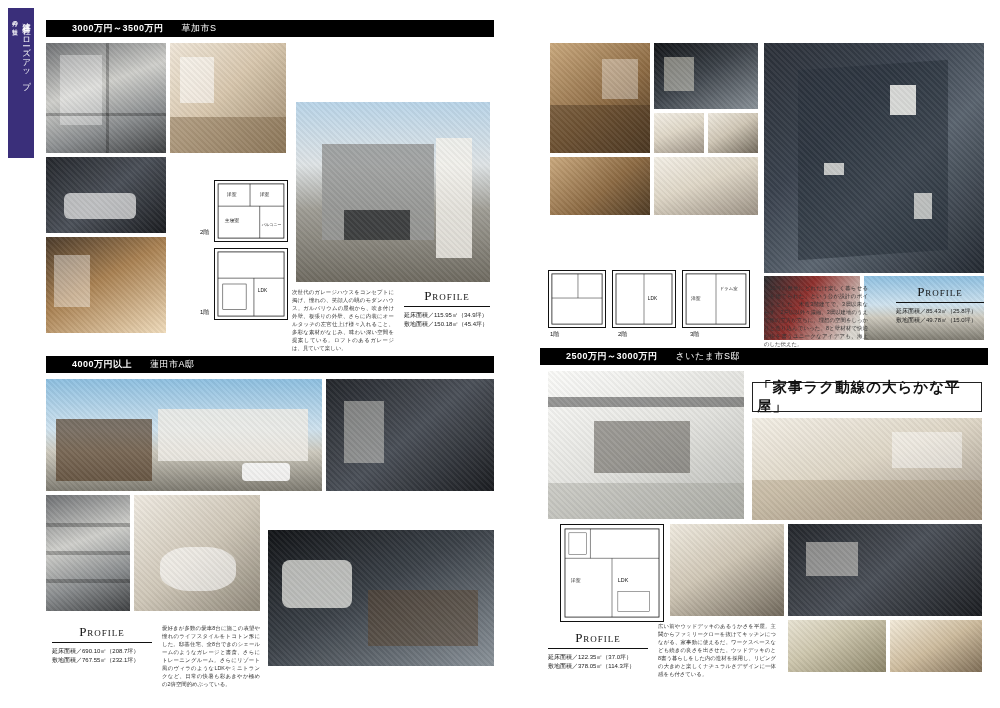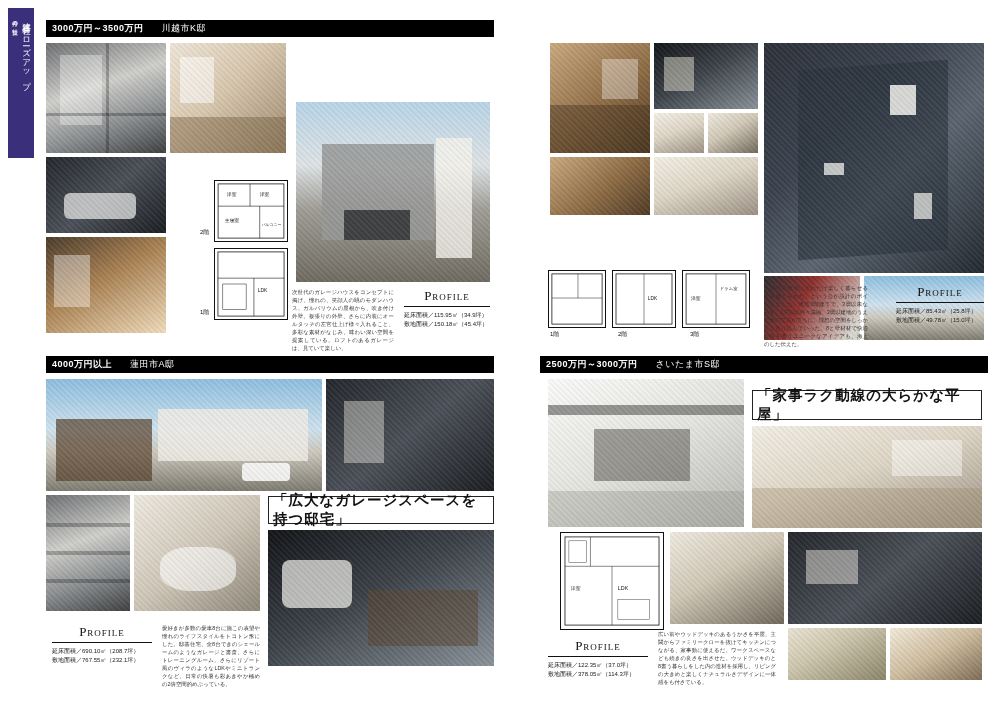--- a/index.html
+++ b/index.html
@@ -36,33 +36,33 @@
     letter-spacing: 1px;
     line-height: 12px;
   }
   .spine .v.small { font-size: 6px; letter-spacing: 0.5px; }
 
   
   .panel { position: absolute; }
   .q1 { left: 46px;  top: 20px;  width: 448px; height: 330px; }
   .q2 { left: 540px; top: 20px;  width: 448px; height: 330px; }
   .q3 { left: 46px;  top: 356px; width: 448px; height: 332px; }
-  .q4 { left: 540px; top: 356px; width: 448px; height: 332px; }
+  .q4 { left: 540px; top: 348px; width: 448px; height: 332px; }
 
   .hdr {
     height: 17px;
     background: #000;
     color: #fff;
     display: flex;
     align-items: center;
     padding: 0 6px;
     font-size: 9px;
     letter-spacing: 0.5px;
   }
-  .hdr .price { font-weight: bold; }
+  .hdr .price { font-weight: bold; margin-left: 20px; }
   .hdr .name  { margin-left: 18px; }
 
   
   .ph { position: absolute; overflow: hidden; background: #ddd; }
 
   
   .titlebox {
     position: absolute;
     border: 1px solid #222;
     background: #fff;
@@ -147,21 +147,21 @@
 <div id="page">
 
   <div class="spine">
     <span class="v">建築会社クローズアップ</span>
     <span class="v small">今月の特集</span>
   </div>
 
   <div class="panel q1">
     <div class="hdr">
       <span class="price">3000万円～3500万円</span>
-      <span class="name">川越市K邸</span>
+      <span class="name">草加市S</span>
     </div>
 
     <div class="ph p-stair" style="left:0px; top:23px; width:120px; height:110px;">
       <div class="win" style="left:14px;top:12px;width:42px;height:70px;background:rgba(255,255,255,.35);"></div>
       <div class="bar" style="left:60px;top:0;width:3px;height:110px;"></div>
       <div class="bar" style="left:0;top:70px;width:120px;height:3px;"></div>
       <div class="grain"></div>
     </div>
     <div class="ph p-living" style="left:124px; top:23px; width:116px; height:110px;">
       <div class="bar" style="left:0;top:74px;width:116px;height:36px;background:rgba(120,95,65,.45);"></div>
@@ -317,21 +317,20 @@
       <div class="bar" style="left:0;top:28px;width:84px;height:4px;"></div>
       <div class="bar" style="left:0;top:56px;width:84px;height:4px;"></div>
       <div class="bar" style="left:0;top:84px;width:84px;height:4px;"></div>
       <div class="grain"></div>
     </div>
     <div class="ph p-bath" style="left:88px; top:139px; width:126px; height:116px;">
       <div class="win" style="left:26px;top:52px;width:76px;height:44px;background:rgba(255,255,255,.6);border-radius:40%;"></div>
       <div class="grain"></div>
     </div>
 
-    <div class="titlebox" style="left:222px; top:140px; width:226px; height:28px;">「広大なガレージスペースを持つ邸宅」</div>
 
     <div class="ph p-night" style="left:222px; top:174px; width:226px; height:136px;">
       <div class="win" style="left:14px;top:30px;width:70px;height:48px;background:rgba(235,235,230,.75);border-radius:8px;"></div>
       <div class="bar" style="left:100px;top:60px;width:110px;height:56px;background:rgba(90,70,50,.55);"></div>
       <div class="grain"></div>
     </div>
 
     <div class="profile" style="left:6px; top:268px; width:100px;">
       <div class="ptitle">Profile</div>
       <div class="prow">延床面積／690.10㎡（208.7坪）</div>

